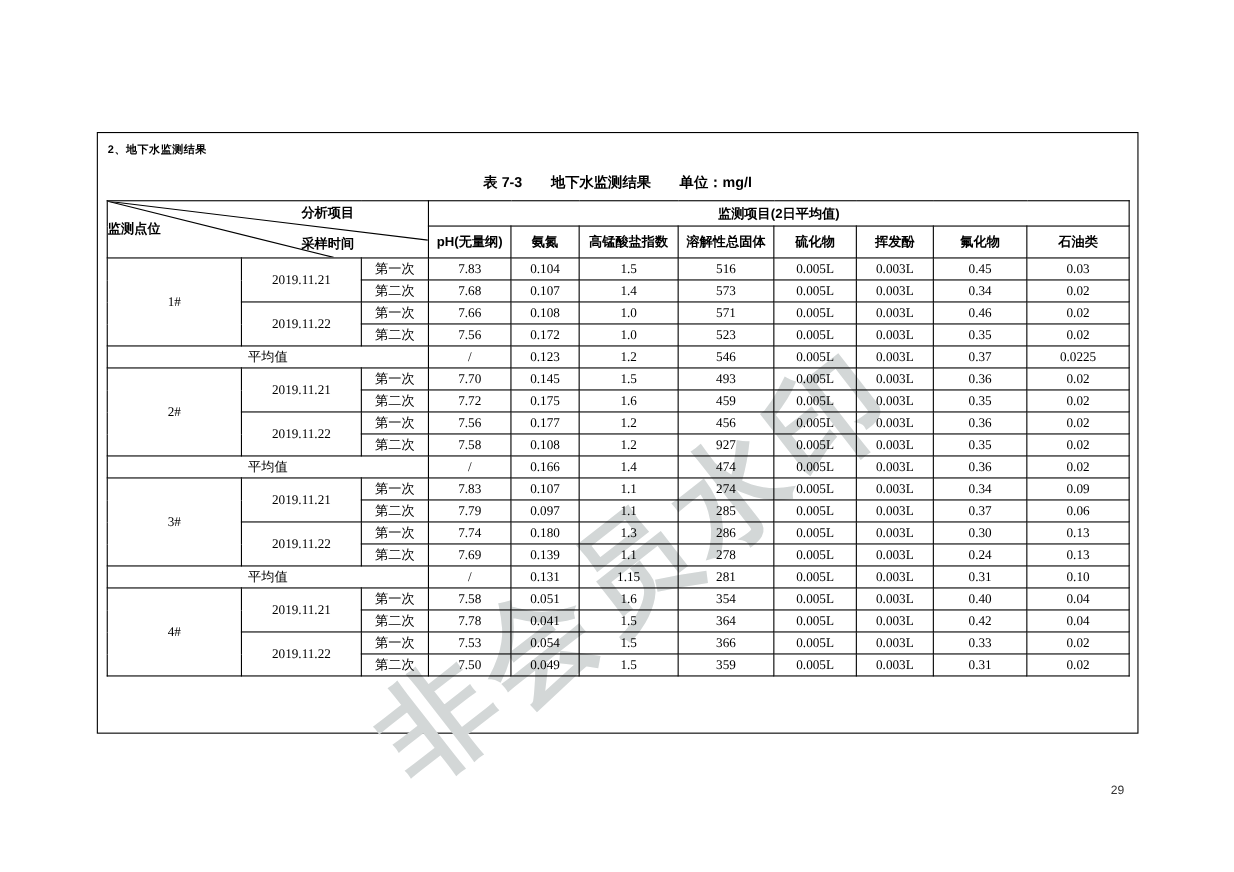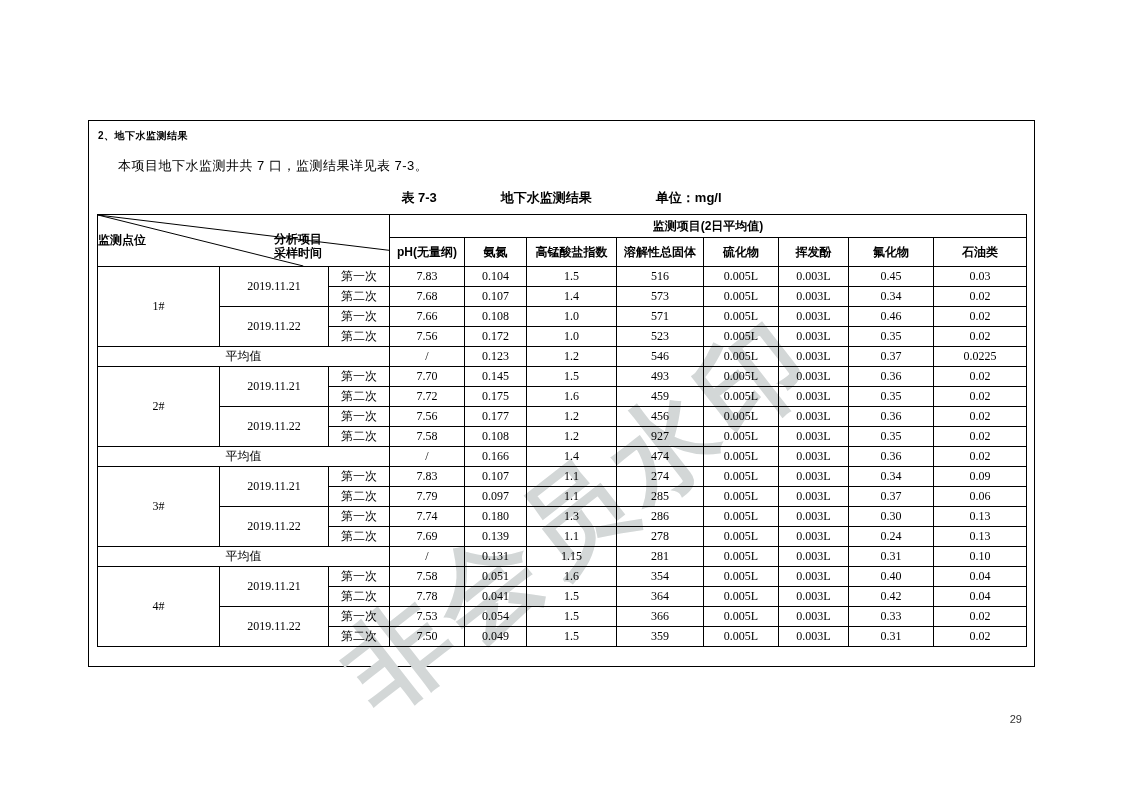--- a/index.html
+++ b/index.html
@@ -31,21 +31,21 @@
     letter-spacing:0.5px;
   }
   .intro{
     font-size:13px;
     padding:14px 0 0 29px;
     letter-spacing:0.5px;
   }
   .caption{
     width:929px; margin-left:8px;
     margin-top:14px;
-    display:flex; justify-content:center; gap:64px;
+    display:flex; justify-content:center; gap:26px;
     font-size:13px; font-weight:bold;align-items:flex-end;
   }
   table{
     border-collapse:collapse;
     table-layout:fixed;
     width:929px;
     margin-left:8px;
     margin-top:7px;
   }
   th,td{
@@ -56,40 +56,39 @@
   }
   th{ font-size:12px; font-weight:bold; font-family:"Liberation Sans","DejaVu Sans",sans-serif; }
   td{ font-size:12px; font-family:"Liberation Serif","DejaVu Serif",serif; }
   td.cjk{ font-family:Liberation Sans, sans-serif; }
   tr.group-hdr th{ height:23px; }
   tr.col-hdr th{ height:29px; }
   tbody td{ height:20px; }
   .diag-cell{ position:relative; padding:0; }
   .diag-cell svg{ position:absolute; left:0; top:0; width:100%; height:100%; }
   .diag-lbl{ position:absolute; font-size:12px; font-weight:bold; }
-  .lbl-top{ left:176px; top:16px;text-align:center; }
+  .lbl-top{ left:176px; top:2px;text-align:center; }
   .lbl-mid{ left:176px; top:30px; }
   .lbl-left{ left:0; top:17px; }
   .page-number{
     position:absolute; right:100px; bottom:68px;
     font-size:11px; color:#333;
     font-family:"Liberation Sans","DejaVu Sans",sans-serif;
   }
 </style>
 </head>
 <body>
 
 <div class="page-box">
   <div class="wm-pos">
     <div class="wm-text">非会员水印</div>
   </div>
 
   <div class="content">
     <div class="heading">2、地下水监测结果</div>
-    <div class="intro">本项目地下水监测井共 7 口，监测结果详见表 7-3。</div>
 
     <div class="caption">
       <span>表 7-3</span>
       <span>地下水监测结果</span>
       <span>单位：mg/l</span>
     </div>
 
     <table>
       <colgroup>
         <col style="width:122px">

